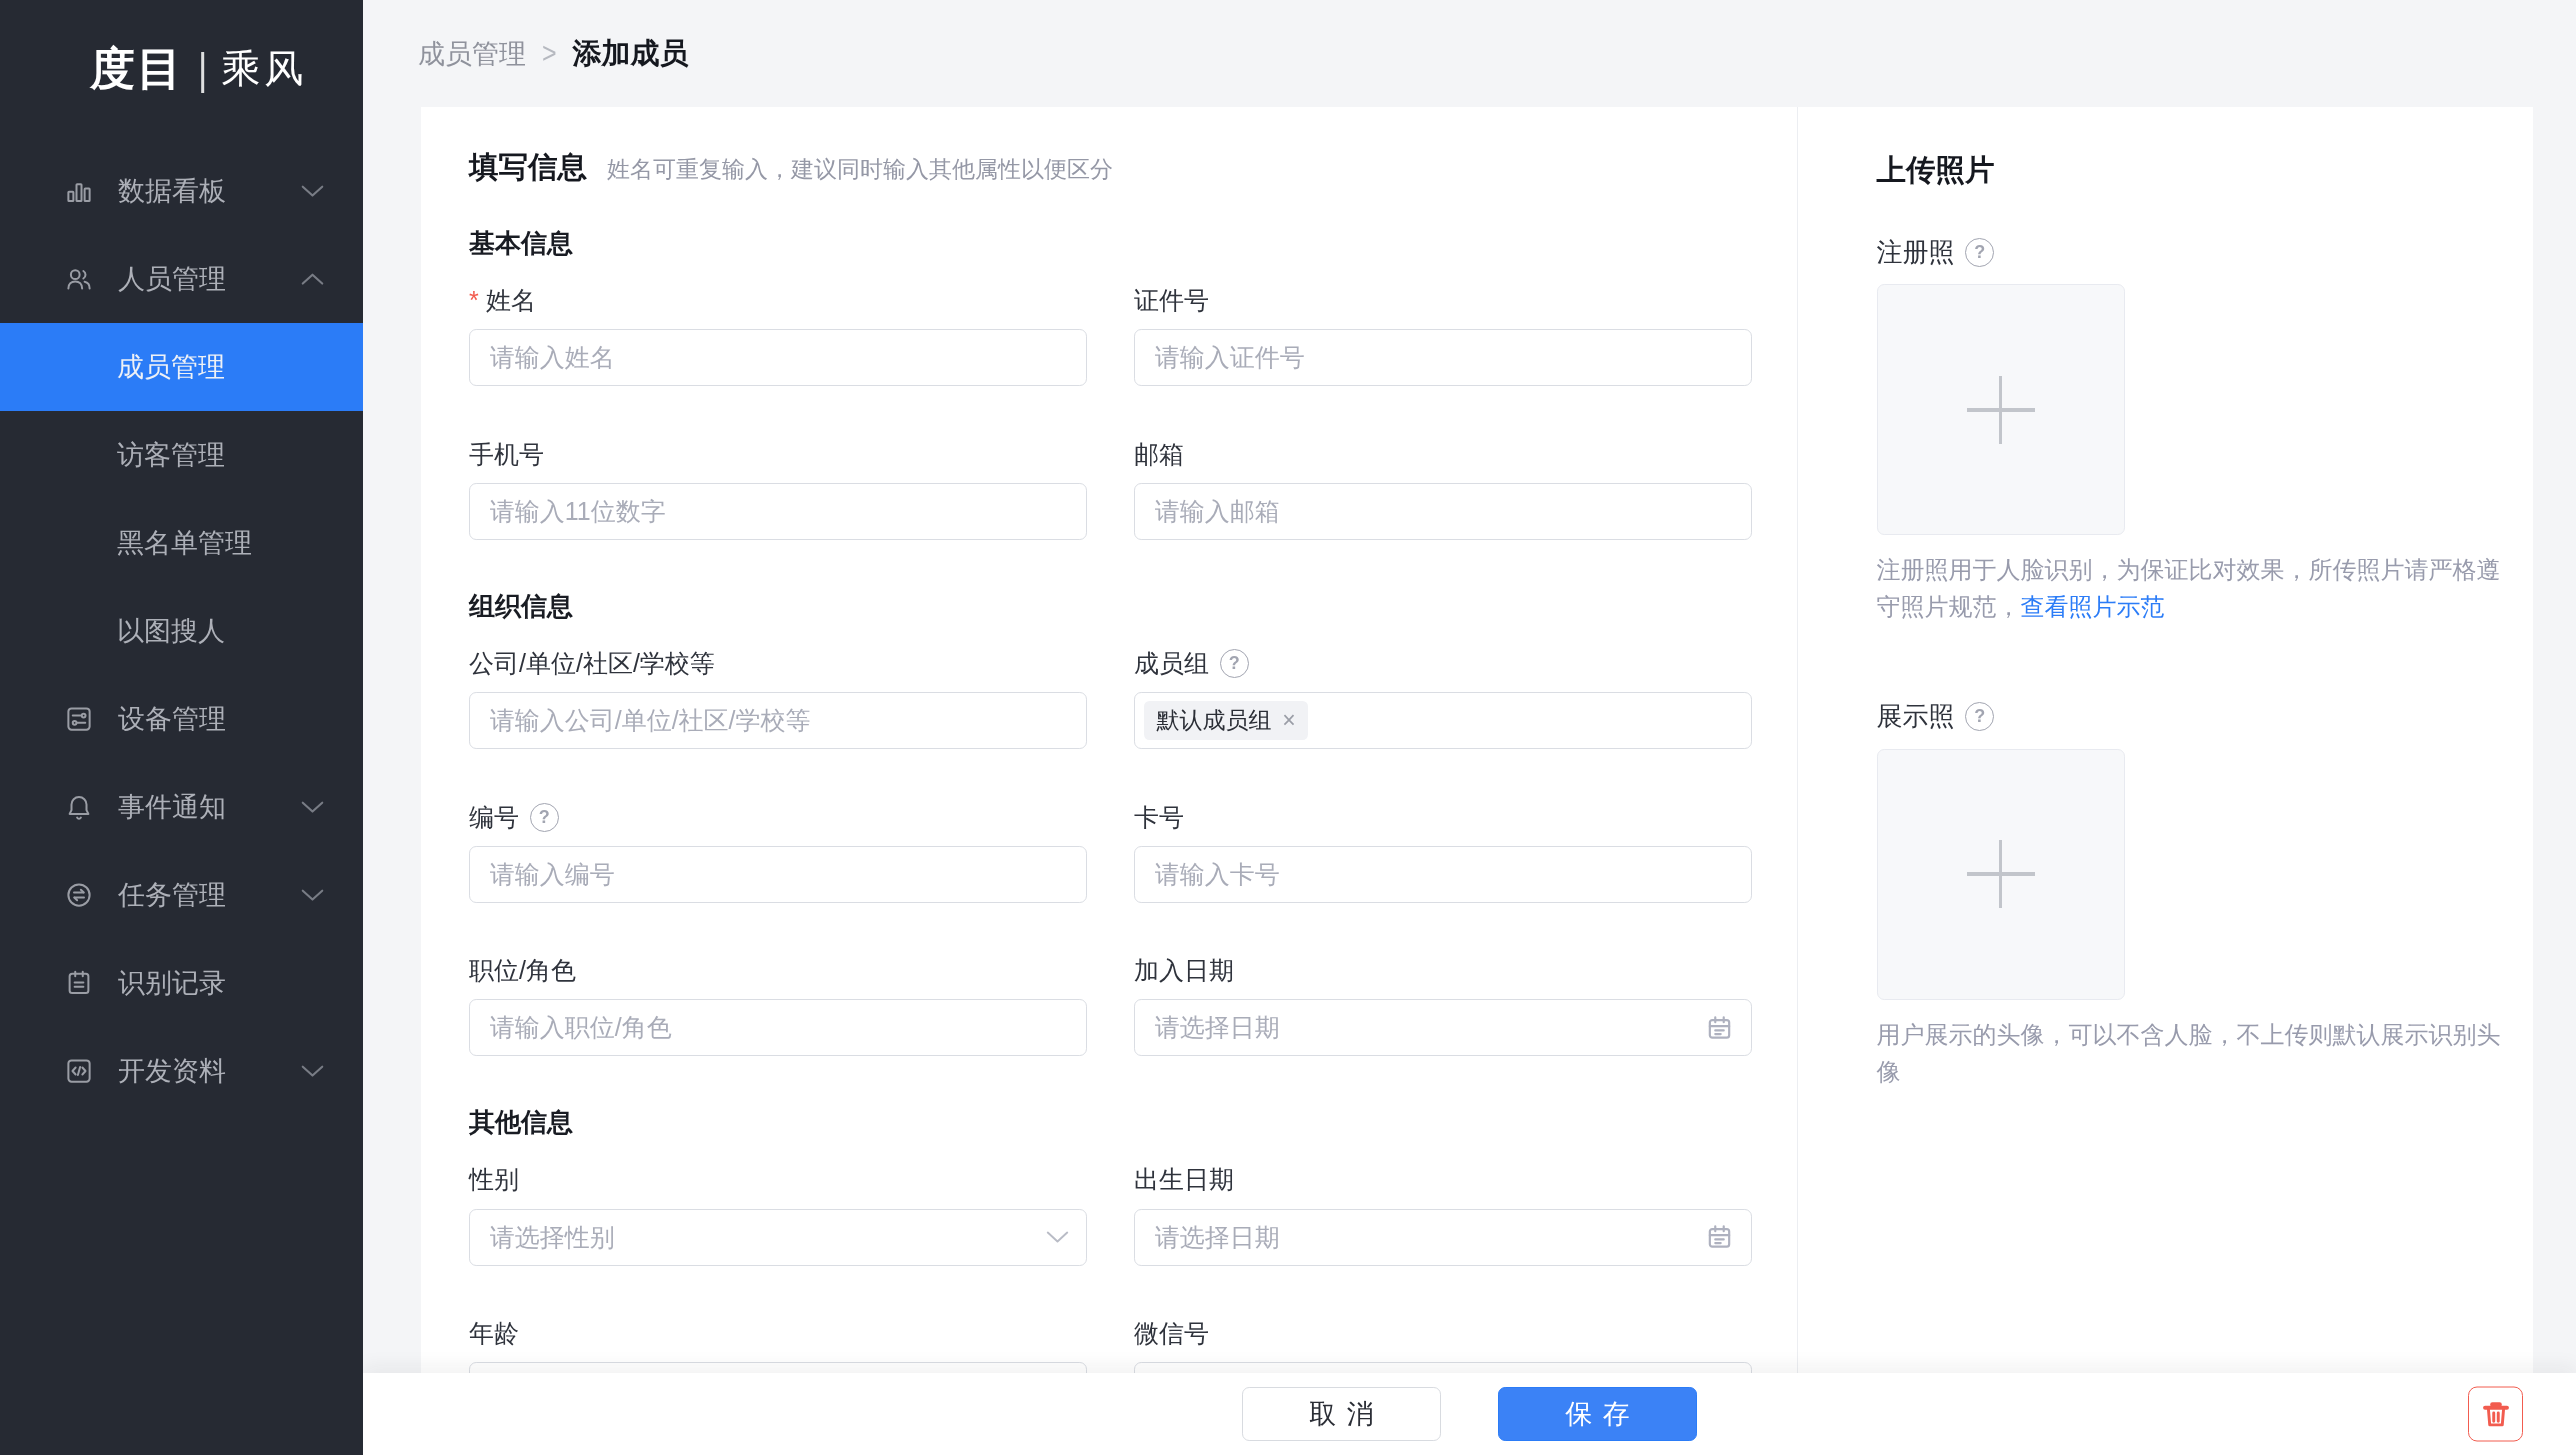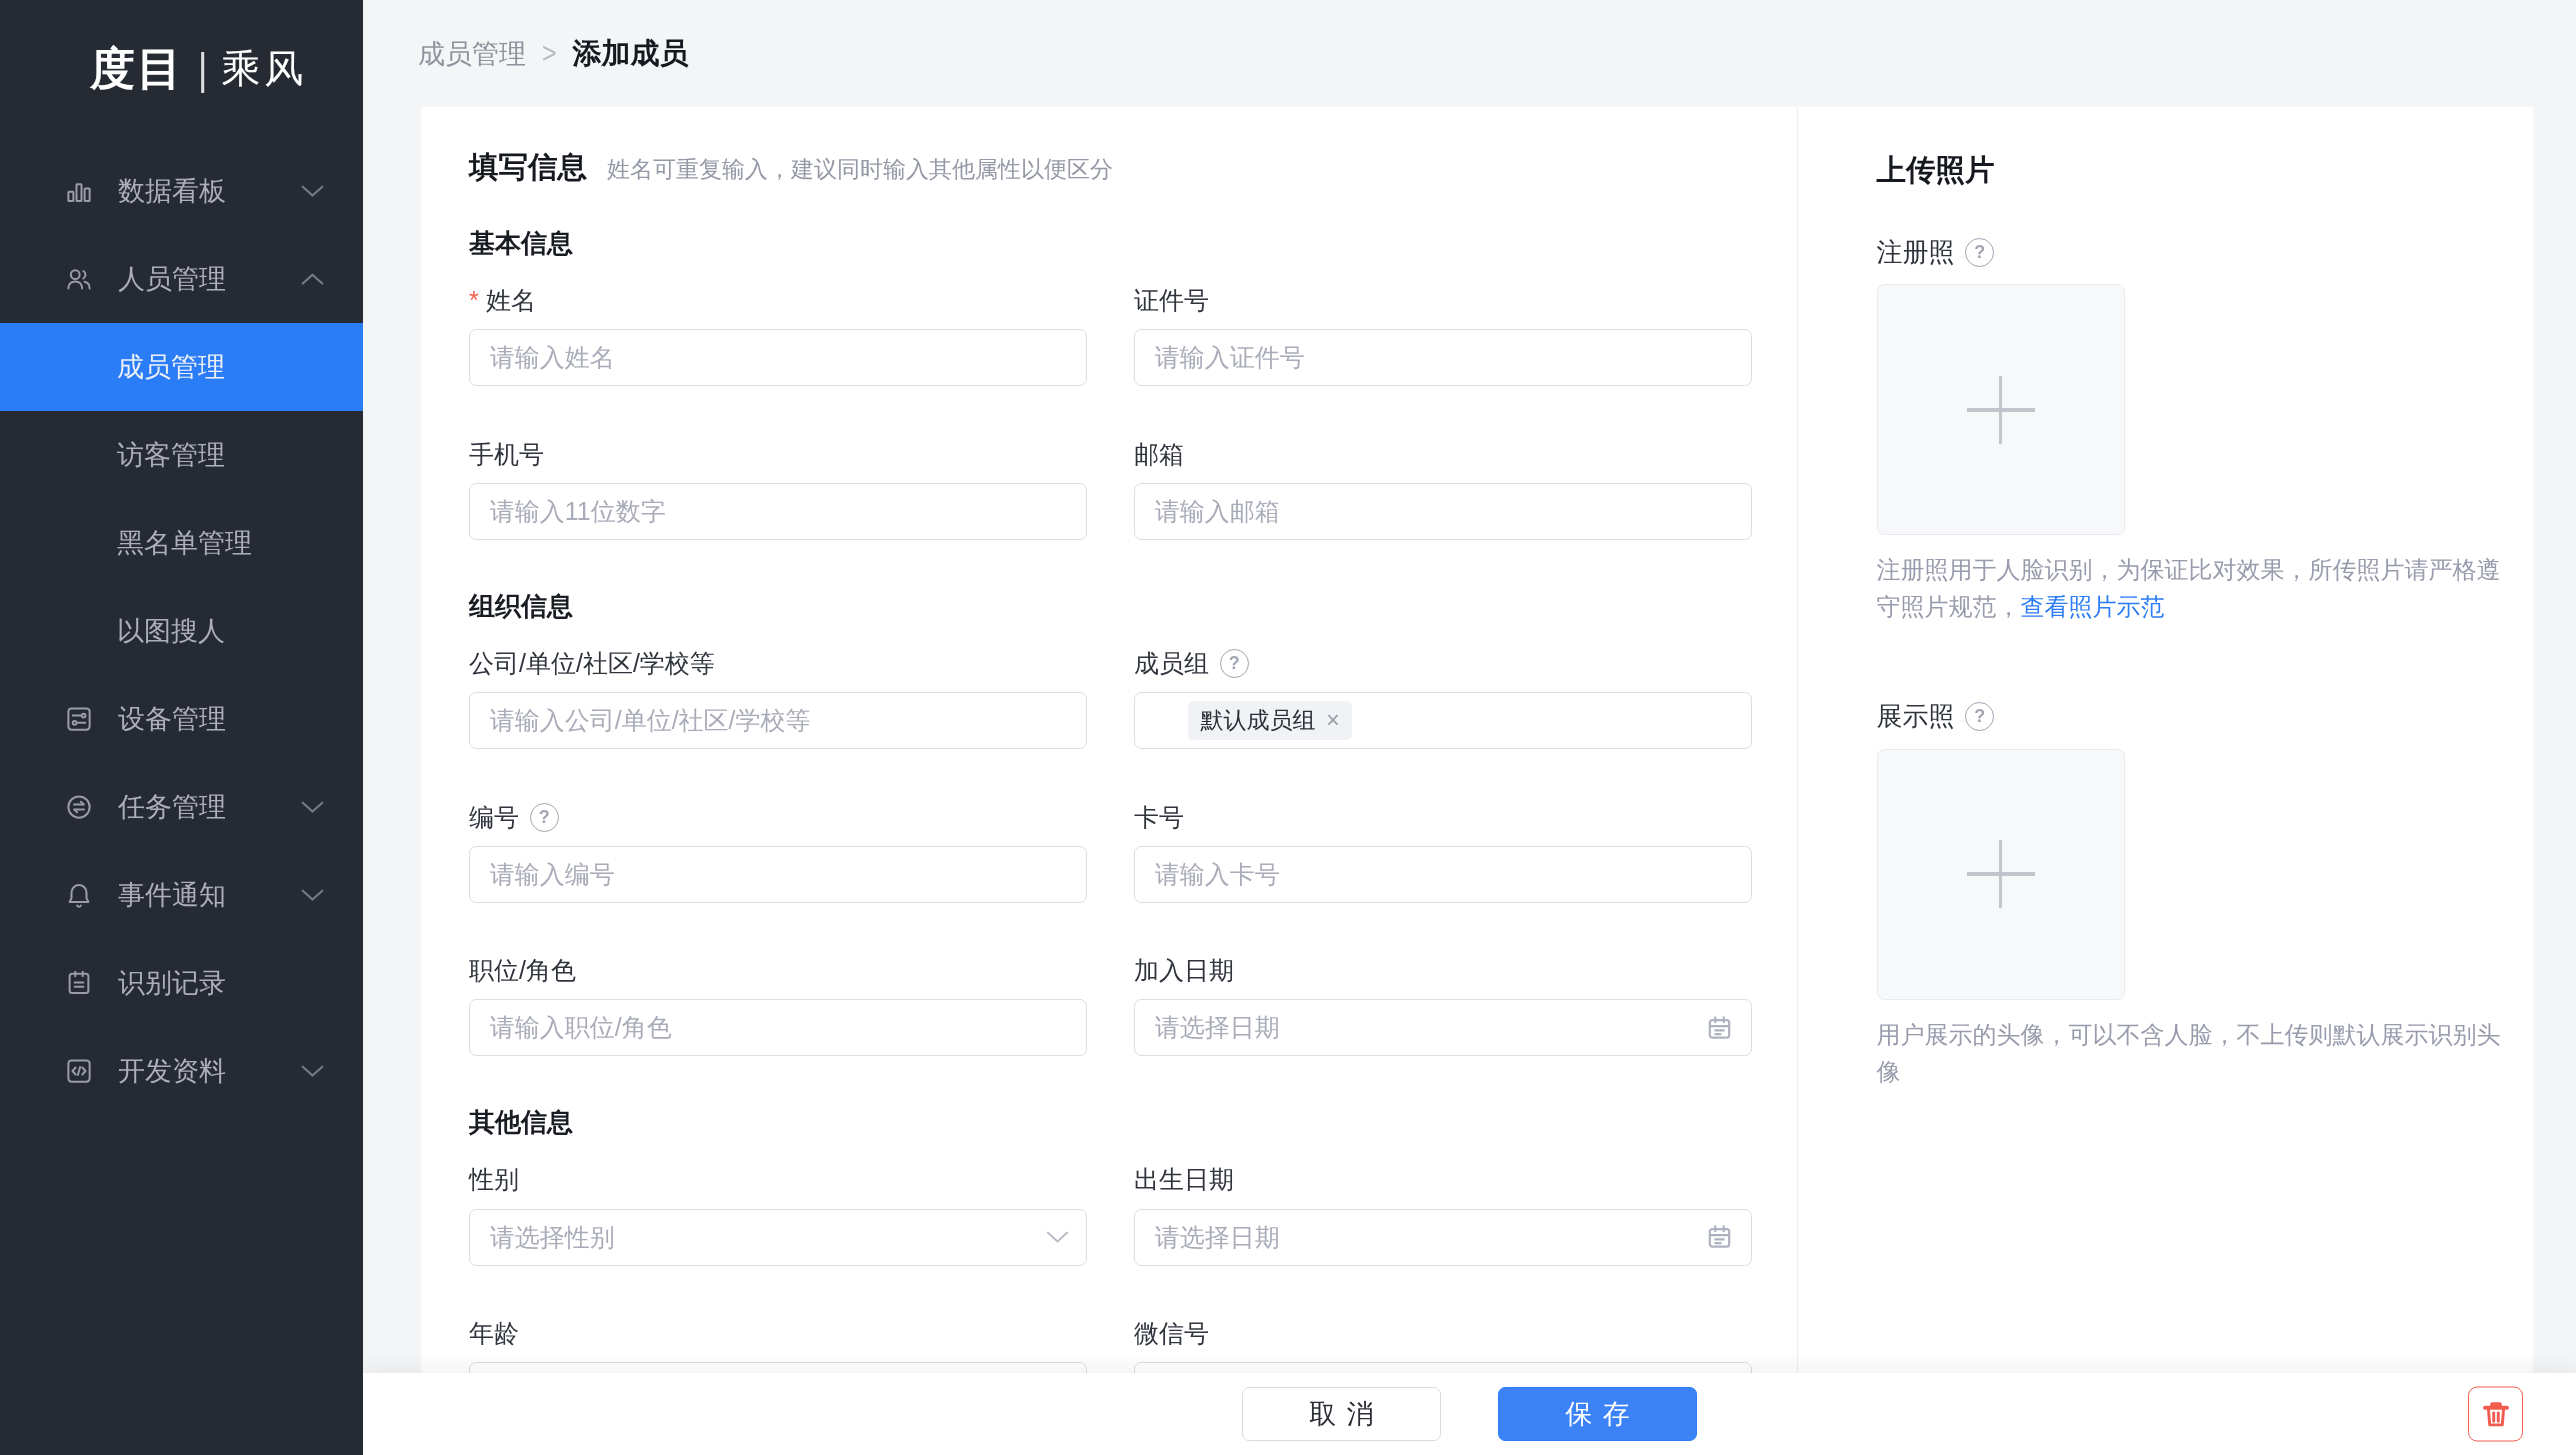--- a/index.html
+++ b/index.html
@@ -44,21 +44,21 @@
   .req { color:#f25c4f; margin-right:7.2px; font-size:25px; }
   .help { width:29px; height:29px; border:1.8px solid #a2a5b1; border-radius:50%; color:#a2a5b1; font-size:18px; display:flex; align-items:center; justify-content:center; margin-left:10.7px; cursor:pointer; font-weight:700; }
   .ibox { position:relative; height:57px; }
   .ipt { width:100%; height:57px; border:1.8px solid #dadde3; border-radius:7.2px; padding:0 54px 0 19.7px; font-size:25px; color:#2f333c; background:#fff; outline:none; font-family:"Liberation Sans","DejaVu Sans",sans-serif; }
   .ipt::placeholder { color:#a9acb8; opacity:1; }
   .ipt.noicon { padding-right:19.7px; }
   .iicon { position:absolute; right:18px; top:50%; transform:translateY(-50%); display:flex; }
   .iicon svg { width:29px; height:29px; stroke:#aeb1bf; fill:none; stroke-width:1.8; stroke-linecap:round; stroke-linejoin:round; }
   .chev-down svg { width:23px; height:14.3px; stroke:#b9bcc6; fill:none; stroke-width:2.2; }
   .tagbox { height:57px; border:1.8px solid #dadde3; border-radius:7.2px; display:flex; align-items:center; padding:0 9px; cursor:text; }
-  .tag { display:flex; align-items:center; background:#f1f2f5; border-radius:5.4px; height:39px; padding:0 12.5px; font-size:23px; color:#2b2e36;margin-left:44px; }
+  .tag { display:flex; align-items:center; background:#f1f2f5; border-radius:5.4px; height:39px; padding:0 12.5px; font-size:23px; color:#2b2e36; }
   .tag-x { margin-left:10.7px; color:#9a9da6; font-size:23px; cursor:pointer; line-height:1; }
 
   
   .upload-col { flex:1; border-left:1.8px solid #eceef2; padding:44px 21.5px 0 79px; }
   .up-title { font-size:29.5px; font-weight:700; color:#15181f; }
   .up-label { display:flex; align-items:center; font-size:26px; color:#2f333c; font-weight:500; height:36px; margin-top:43px; margin-bottom:14.3px; }
   .upbox { width:248px; height:251px; background:#f7f8fa; border:1.8px solid #e8eaf0; border-radius:7.2px; position:relative; cursor:pointer; }
   .plus { position:absolute; left:50%; top:50%; width:68px; height:68px; transform:translate(-50%,-50%); }
   .plus::before { content:""; position:absolute; left:0; top:50%; width:68px; height:3.6px; margin-top:-1.8px; background:#c2c5cb; }
   .plus::after { content:""; position:absolute; top:0; left:50%; height:68px; width:3.6px; margin-left:-1.8px; background:#c2c5cb; }
@@ -143,43 +143,43 @@
             <circle cx="8.5" cy="15" r="1.5"></circle>
             <path d="M10.8 15H17"></path>
           </svg>
       </span>
       <span class="mi-label">设备管理</span>
     </div>
 
     <div class="menu-item">
       <span class="mi-icon">
         <svg viewBox="0 0 24 24">
+            <path d="M12 4a6 6 0 0 0-6 6v4.5L4.5 17.5h15L18 14.5V10a6 6 0 0 0-6-6z"></path>
+            <path d="M10.5 20.5a1.7 1.7 0 0 0 3 0"></path>
+          </svg>
+      </span>
+      <span class="mi-label">事件通知</span>
+      <span class="mi-chevron">
+        <svg viewBox="0 0 26 16">
+            <path d="M2 3 L13 13 L24 3"></path>
+          </svg>
+      </span>
+    </div>
+
+    <div class="menu-item">
+      <span class="mi-icon">
+        <svg viewBox="0 0 24 24">
             <circle cx="12" cy="12" r="8.5"></circle>
             <path d="M8 10h7.5"></path>
             <path d="M13.5 7.8 15.8 10"></path>
             <path d="M16 14H8.5"></path>
             <path d="M10.5 16.2 8.2 14"></path>
           </svg>
       </span>
       <span class="mi-label">任务管理</span>
-      <span class="mi-chevron">
-        <svg viewBox="0 0 26 16">
-            <path d="M2 3 L13 13 L24 3"></path>
-          </svg>
-      </span>
-    </div>
-
-    <div class="menu-item">
-      <span class="mi-icon">
-        <svg viewBox="0 0 24 24">
-            <path d="M12 4a6 6 0 0 0-6 6v4.5L4.5 17.5h15L18 14.5V10a6 6 0 0 0-6-6z"></path>
-            <path d="M10.5 20.5a1.7 1.7 0 0 0 3 0"></path>
-          </svg>
-      </span>
-      <span class="mi-label">事件通知</span>
       <span class="mi-chevron">
         <svg viewBox="0 0 26 16">
             <path d="M2 3 L13 13 L24 3"></path>
           </svg>
       </span>
     </div>
 
     <div class="menu-item">
       <span class="mi-icon">
         <svg viewBox="0 0 24 24">

